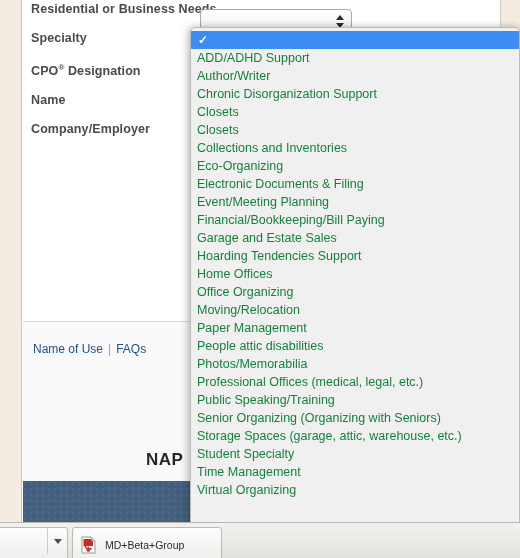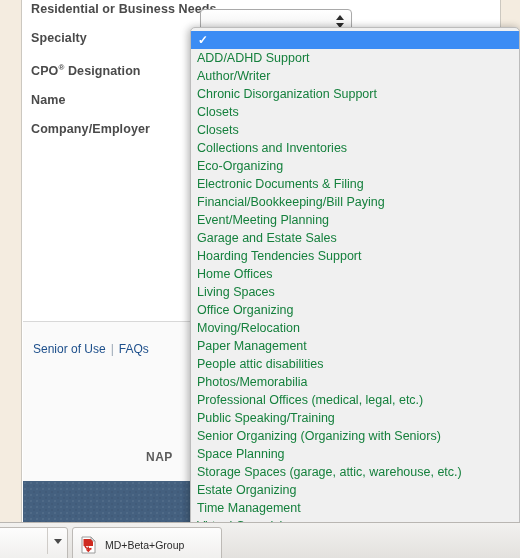--- a/index.html
+++ b/index.html
@@ -86,23 +86,23 @@
     color: #1d4f8b;
     text-decoration: none;
   }
   .footer-sep {
     color: #9aa7b5;
     padding: 0 5px;
   }
   .nap-mark {
     position: absolute;
     left: 146px; top: 450px;
-    font-size: 12px;
+    font-size: 17px;
     font-weight: bold;
-    color: #404040;
+    color: #000000;
     letter-spacing: 0.5px;
     opacity: 0.85;
   }
 
   
   .dark-band {
     position: absolute;
     left: 23px; top: 481px;
     width: 477px; height: 41px;
     background-color: #44607f;
@@ -261,21 +261,21 @@
 
         <div class="field-row">Name</div>
 
         <div class="field-row">Company/Employer</div>
 
       </div>
     </div>
 
     <div class="footer-strip">
       <div class="footer-links">
-        <a href="#">Senior of Use</a><span class="footer-sep">|</span><a href="#">FAQs</a>
+        <a href="#">Name of Use</a><span class="footer-sep">|</span><a href="#">FAQs</a>
       </div>
     </div>
 
     <div class="nap-mark">NAP</div>
 
     <div class="dark-band"></div>
   </div>
 
   <div class="select-box">
     <div class="stepper">
@@ -287,37 +287,35 @@
   <div class="dropdown" id="dropdown-list">
       <div class="dd-option selected"><span class="dd-check">✓</span><span style="padding-left: 21px;"></span></div>
       <div class="dd-option">ADD/ADHD Support</div>
       <div class="dd-option">Author/Writer</div>
       <div class="dd-option">Chronic Disorganization Support</div>
       <div class="dd-option">Closets</div>
       <div class="dd-option">Closets</div>
       <div class="dd-option">Collections and Inventories</div>
       <div class="dd-option">Eco-Organizing</div>
       <div class="dd-option">Electronic Documents &amp; Filing</div>
+      <div class="dd-option">Event/Meeting Planning</div>
       <div class="dd-option">Financial/Bookkeeping/Bill Paying</div>
-      <div class="dd-option">Event/Meeting Planning</div>
       <div class="dd-option">Garage and Estate Sales</div>
       <div class="dd-option">Hoarding Tendencies Support</div>
       <div class="dd-option">Home Offices</div>
-      <div class="dd-option">Living Spaces</div>
       <div class="dd-option">Office Organizing</div>
       <div class="dd-option">Moving/Relocation</div>
       <div class="dd-option">Paper Management</div>
       <div class="dd-option">People attic disabilities</div>
       <div class="dd-option">Photos/Memorabilia</div>
       <div class="dd-option">Professional Offices (medical, legal, etc.)</div>
       <div class="dd-option">Public Speaking/Training</div>
       <div class="dd-option">Senior Organizing (Organizing with Seniors)</div>
-      <div class="dd-option">Space Planning</div>
       <div class="dd-option">Storage Spaces (garage, attic, warehouse, etc.)</div>
-      <div class="dd-option">Estate Organizing</div>
+      <div class="dd-option">Student Specialty</div>
       <div class="dd-option">Time Management</div>
       <div class="dd-option">Virtual Organizing</div>
     </div>
 
   <div class="downloads-bar">
 
     <div class="dl-item dl-item-1">
 
       <div class="dl-caret-btn">
         <div class="caret"></div>

